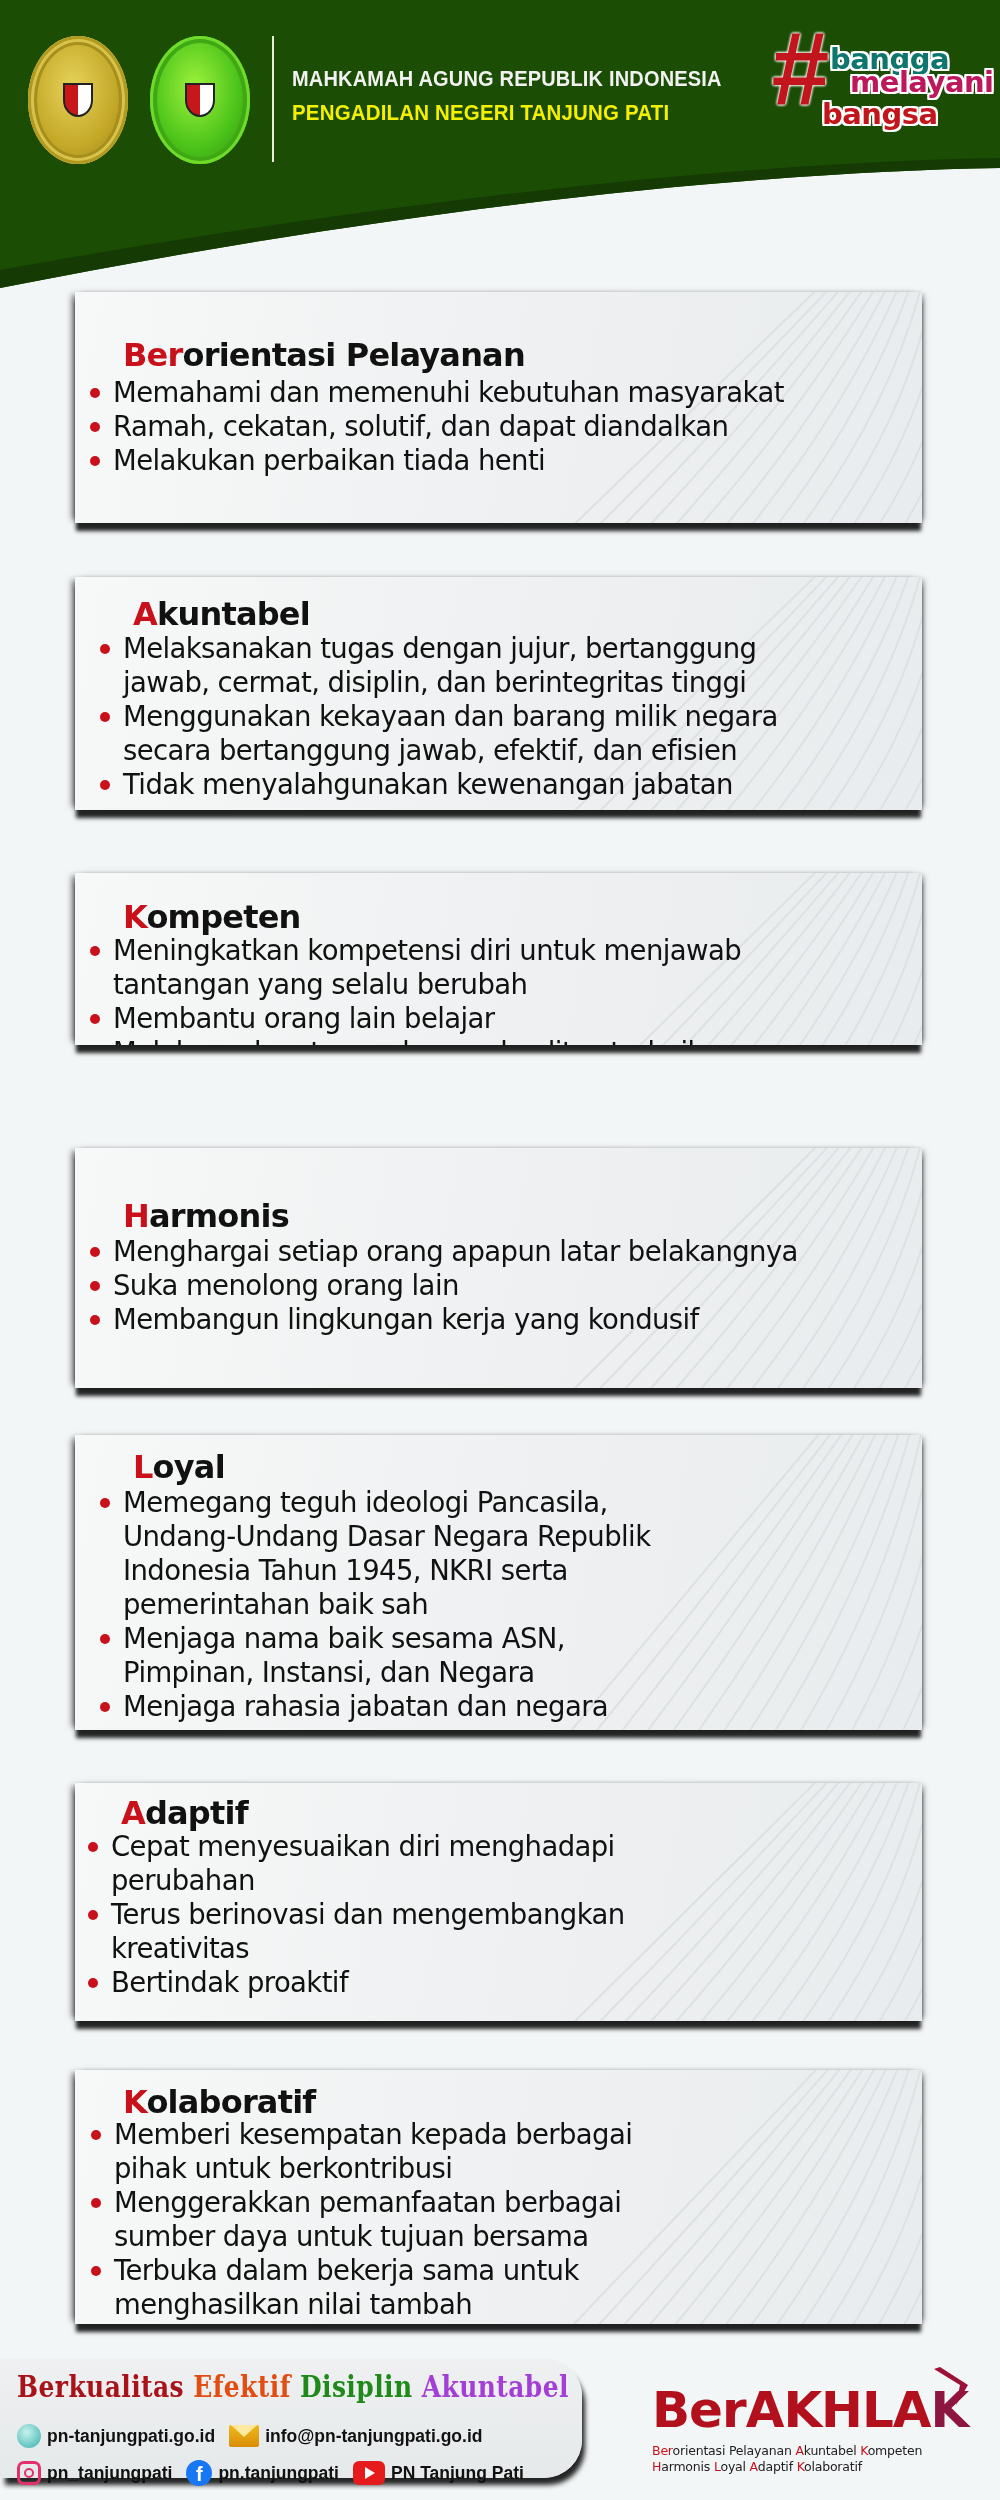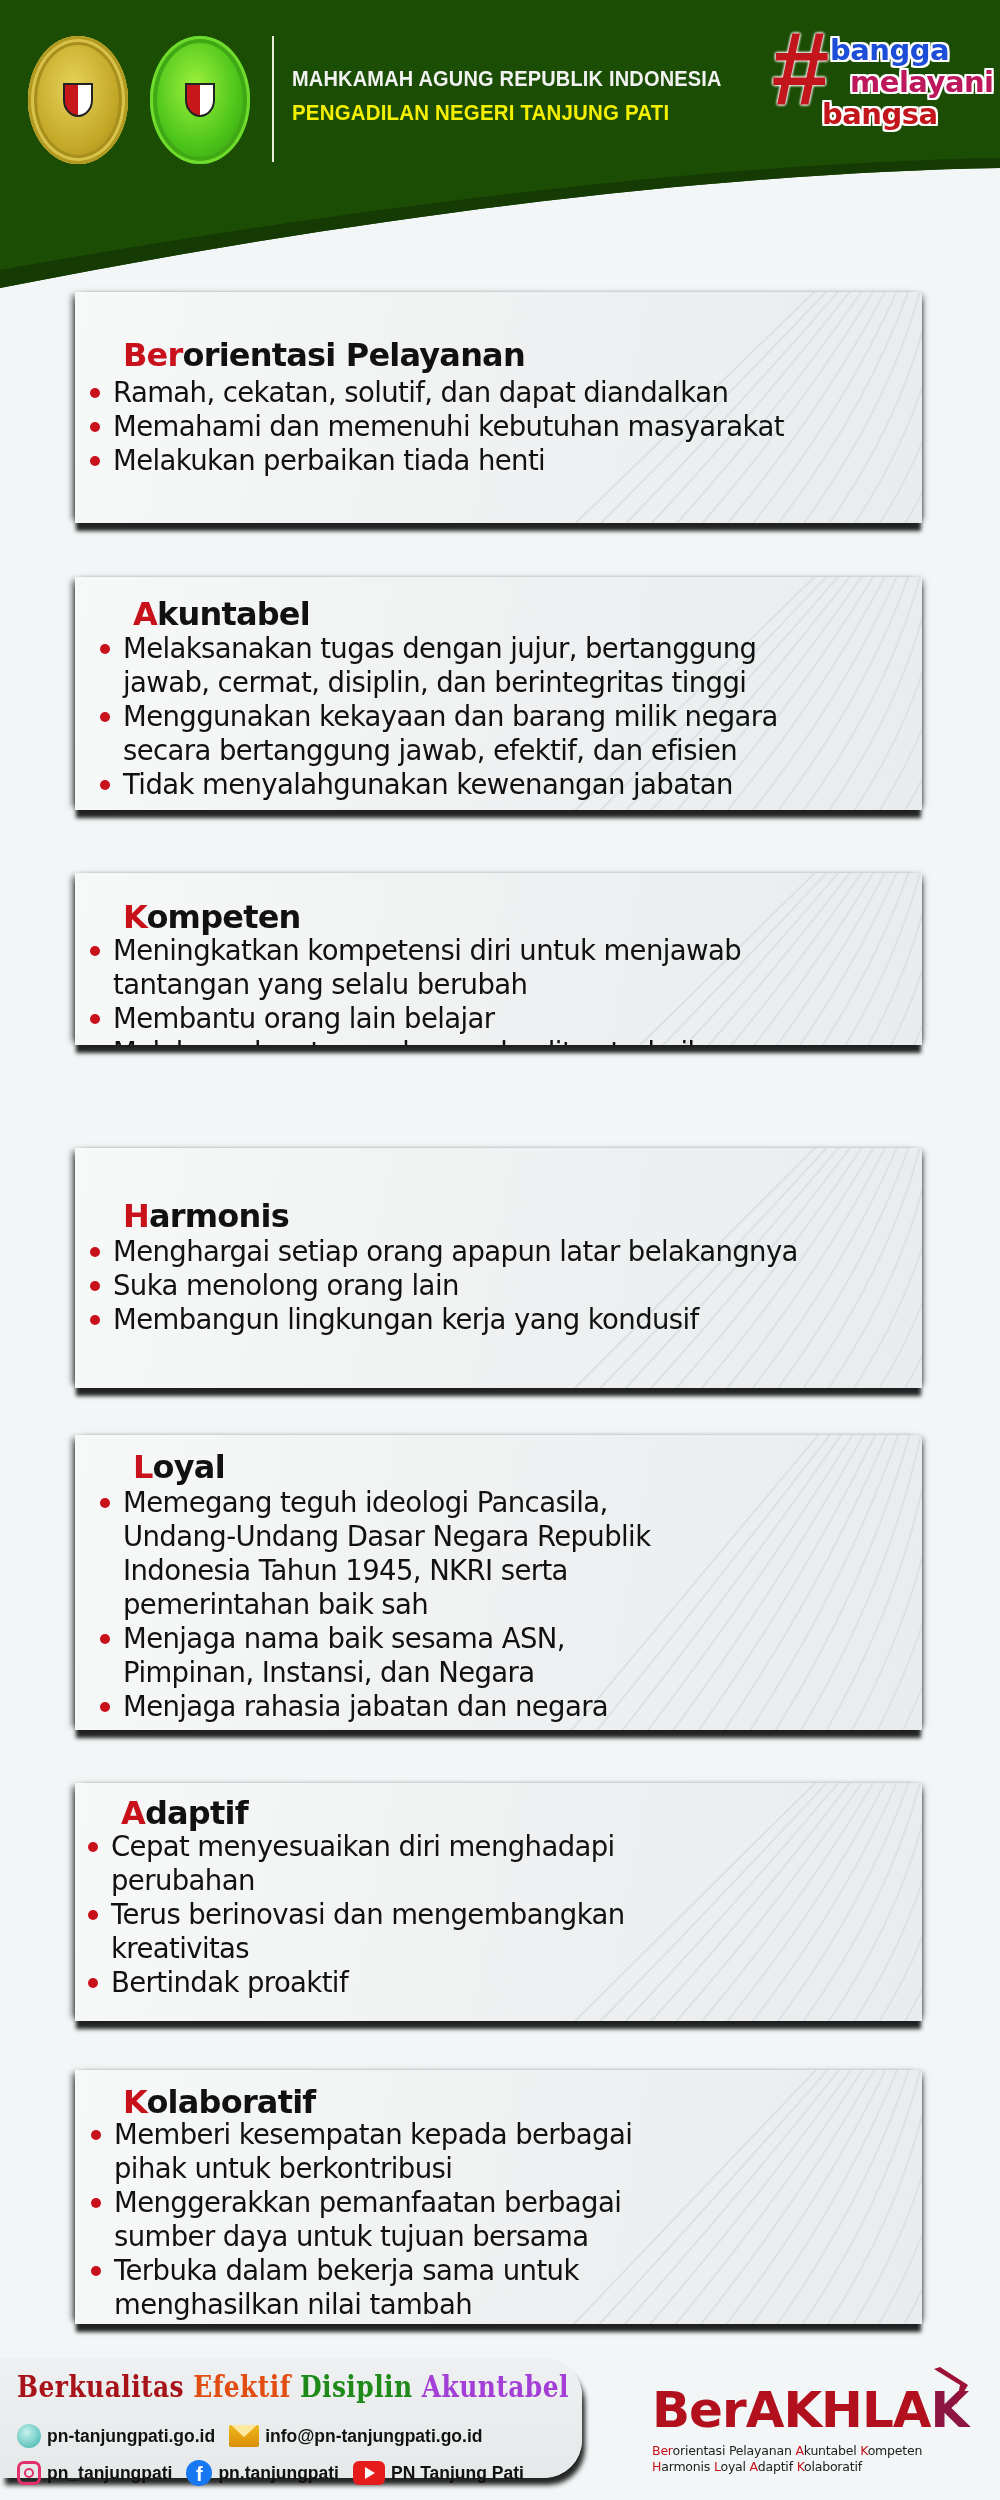--- a/index.html
+++ b/index.html
@@ -45,21 +45,21 @@
   .tag-hash {
     position: absolute; left: 0; top: -14px; font-family: "Liberation Sans", sans-serif; font-weight: 700;
     font-style: italic; font-size: 104px; color: #c3161c; line-height: 1;
     text-shadow: 0 0 3px #fff, 0 0 3px #fff, 0 0 3px #fff;
   }
   .tag-word {
     position: absolute; left: 52px; font-family: "DejaVu Sans", sans-serif; font-weight: 700;
     font-size: 29px; line-height: 1; letter-spacing: -0.5px;
     text-shadow: -2px -2px 0 #fff, 2px -2px 0 #fff, -2px 2px 0 #fff, 2px 2px 0 #fff, 0 2px 0 #fff, 0 -2px 0 #fff, 2px 0 0 #fff, -2px 0 0 #fff;
   }
-  .tag-w1 { top: 6px; color: #1d4ed8; padding-left: 8px; }
+  .tag-w1 { top: 15px; color: #0f766e; padding-left: 8px; }
   .tag-w2 { top: 38px; color: #be185d; margin-left: 28px; }
   .tag-w3 { top: 70px; color: #c3161c; }
 
   
   .card {
     position: absolute; left: 75px; width: 847px;
     background: linear-gradient(100deg, #f7f8f8 0%, #eef0f1 55%, #e9ecee 100%);
     box-shadow: -6px 0 6px -3px rgba(0,0,0,0.55), 4px 0 6px -3px rgba(0,0,0,0.55), 0 9px 4px -1px rgba(0,0,0,0.85);
     overflow: hidden;
   }
@@ -184,22 +184,22 @@
         <path d="M662 251 Q 774 115.5 830 -20" stroke="#dde1e3" stroke-width="2" fill="none"></path>
         <path d="M688 251 Q 796 115.5 840 -20" stroke="#dde1e3" stroke-width="2" fill="none"></path>
         <path d="M714 251 Q 818 115.5 850 -20" stroke="#dde1e3" stroke-width="2" fill="none"></path>
         <path d="M740 251 Q 840 115.5 860 -20" stroke="#dde1e3" stroke-width="2" fill="none"></path>
         <path d="M766 251 Q 862 115.5 870 -20" stroke="#dde1e3" stroke-width="2" fill="none"></path>
         <path d="M792 251 Q 884 115.5 880 -20" stroke="#dde1e3" stroke-width="2" fill="none"></path>
         <path d="M818 251 Q 906 115.5 890 -20" stroke="#dde1e3" stroke-width="2" fill="none"></path>
       </svg>
       <div class="card-title" style="top: 47px; left: 48px;"><span class="first">Ber</span><span>orientasi Pelayanan</span></div>
       <ul style="top: 83px; left: 15px;">
+        <li><span>Memahami dan memenuhi kebutuhan masyarakat</span></li>
         <li><span>Ramah, cekatan, solutif, dan dapat diandalkan</span></li>
-        <li><span>Memahami dan memenuhi kebutuhan masyarakat</span></li>
         <li><span>Melakukan perbaikan tiada henti</span></li>
       </ul>
     </div>
     <div class="card" style="top: 577px; height: 233px;">
       <svg class="card-deco" width="847" height="233">
         <path d="M480 253 Q 620 116.5 760 -20" stroke="#dde1e3" stroke-width="2" fill="none"></path>
         <path d="M506 253 Q 642 116.5 770 -20" stroke="#dde1e3" stroke-width="2" fill="none"></path>
         <path d="M532 253 Q 664 116.5 780 -20" stroke="#dde1e3" stroke-width="2" fill="none"></path>
         <path d="M558 253 Q 686 116.5 790 -20" stroke="#dde1e3" stroke-width="2" fill="none"></path>
         <path d="M584 253 Q 708 116.5 800 -20" stroke="#dde1e3" stroke-width="2" fill="none"></path>

